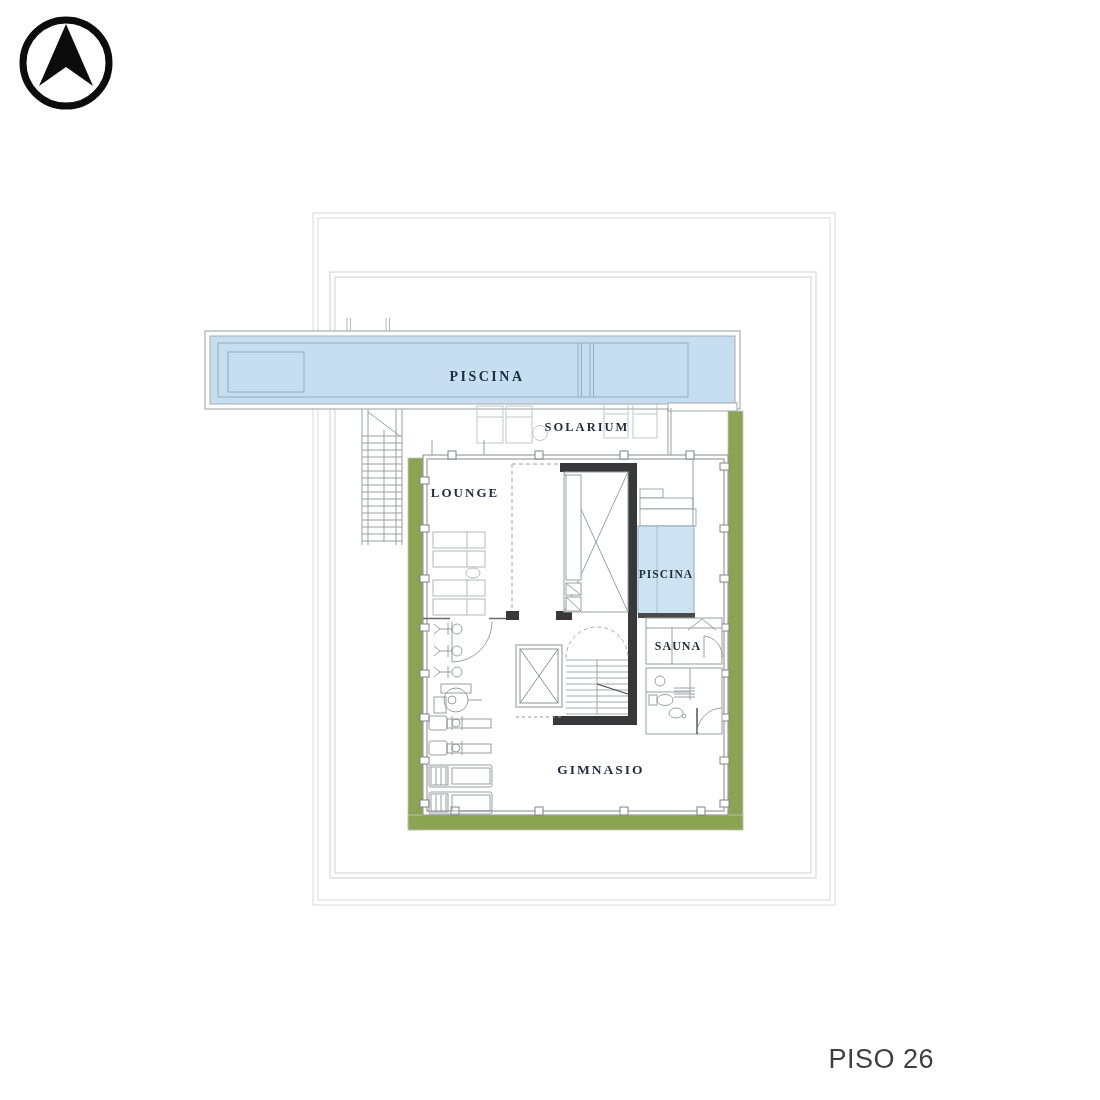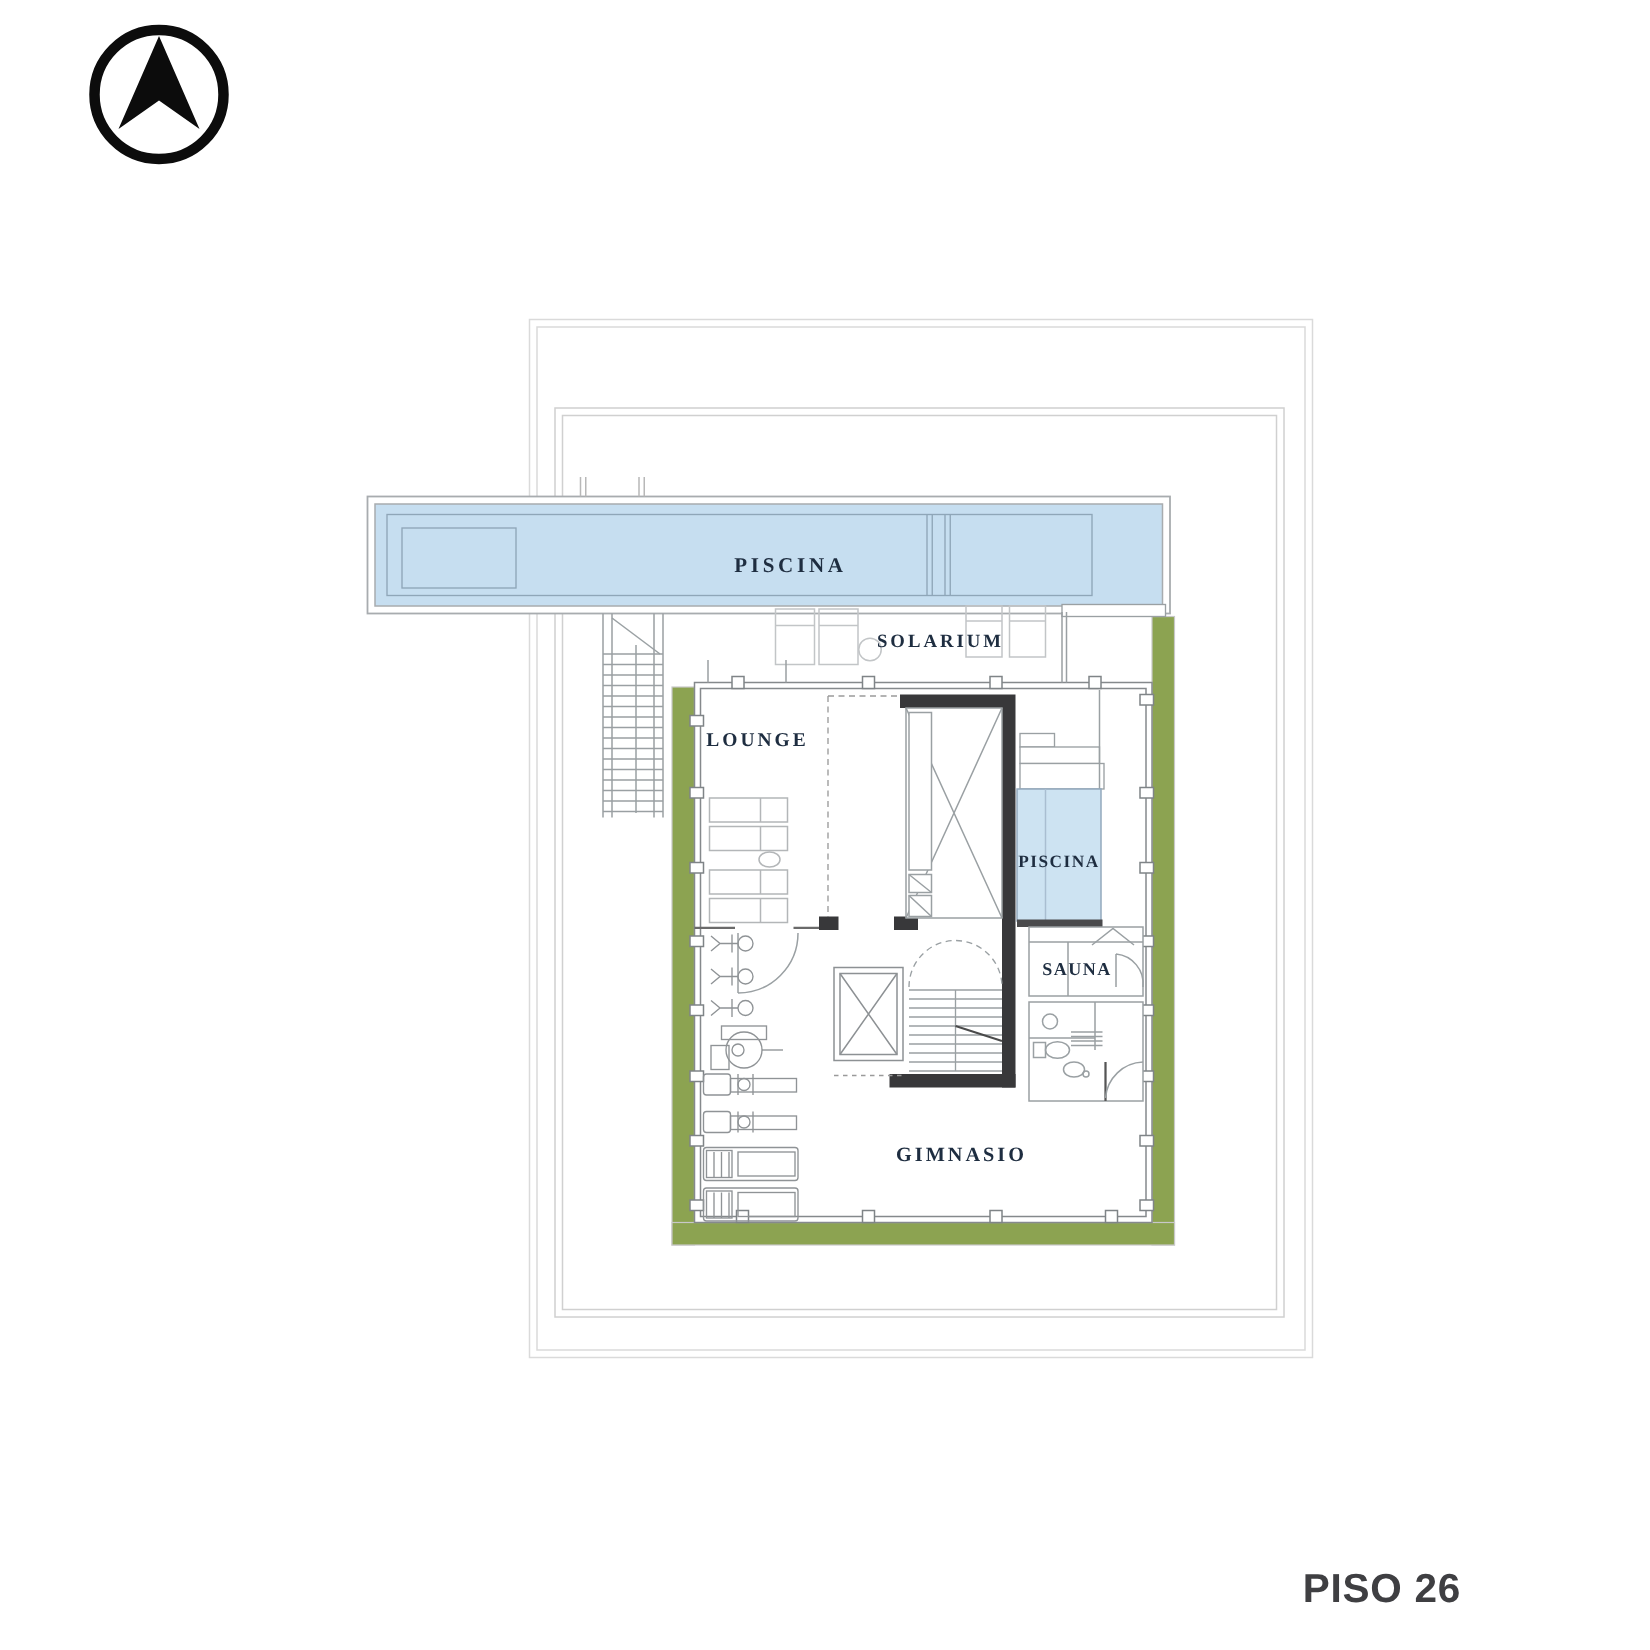--- a/index.html
+++ b/index.html
@@ -1,20 +1,20 @@
 <!DOCTYPE html>
 <html><head>
 <meta charset="utf-8">
 <style>
   html,body{margin:0;padding:0;background:#ffffff;}
   #canvas{position:relative;width:964px;height:1100px;background:#ffffff;overflow:hidden;
-          font-family:"Liberation Sans",sans-serif;margin-left:40px;}
+          font-family:"Liberation Sans",sans-serif;}
   #plan-svg{position:absolute;left:0;top:0;}
   .room-label{font-family:"Liberation Serif","DejaVu Serif",serif;font-weight:bold;fill:#1e2d40;}
-  #floor-label{position:absolute;right:30px;top:1044px;font-size:27px;font-weight:bold;
+  #floor-label{position:absolute;right:30px;top:1044px;font-size:27px;font-weight:normal;
                color:#3f3f42;letter-spacing:.5px;font-family:"Liberation Sans",sans-serif;}
 </style>
 </head>
 <body>
 
 <div id="canvas">
 
 <svg id="plan-svg" width="1100" height="1100" viewBox="0 0 1100 1100">
 
   <g fill="none" stroke="#dadada" stroke-width="1">

